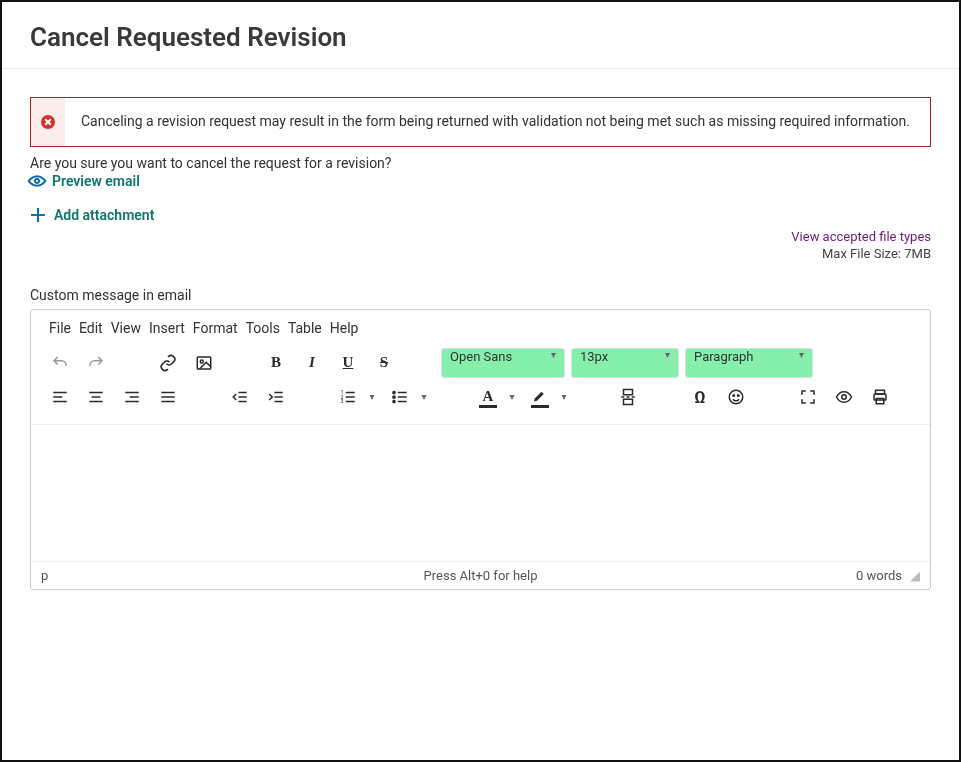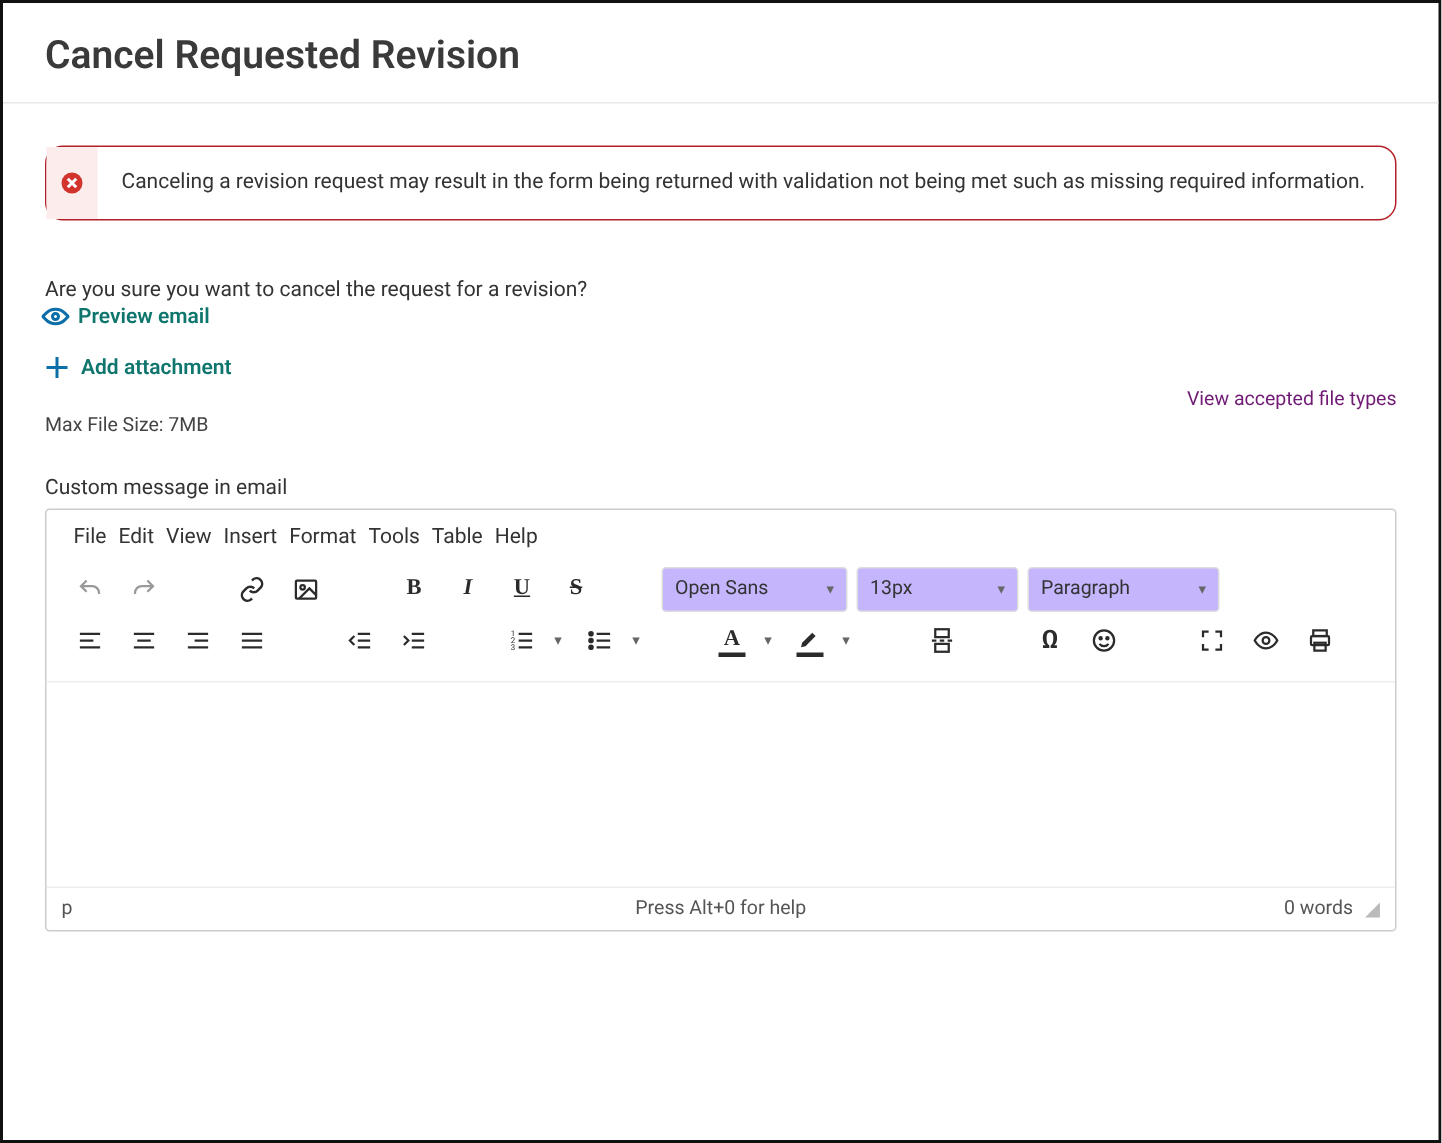--- a/index.html
+++ b/index.html
@@ -30,22 +30,22 @@
   .body {
     flex: 1;
     padding: 28px 28px 10px;
     overflow: auto;
   }
   .alert {
     border: 1px solid #b22028;
     background: #fff;
     display: flex;
     align-items: stretch;
-    border-radius: 12px;
-    margin-bottom: 38px;
+    border-radius: 0;
+    margin-bottom: 8px;
   }
   .alert-icon-col {
     width: 34px;
     background: #fceceb;
     display: flex;
     align-items: center;
     justify-content: center;
     flex-shrink: 0;
   }
   .alert-icon {
@@ -86,21 +86,21 @@
   .icon-eye::after {
     content: ""; position: absolute; inset: 2px;
     border: 2px solid #0b6ea8; border-radius: 50%;
   }
   .icon-plus::before, .icon-plus::after {
     content: ""; position: absolute; background: #0b6ea8;
   }
   .icon-plus::before { left: 7px; top: 1px; width: 2px; height: 14px; }
   .icon-plus::after  { left: 1px; top: 7px; width: 14px; height: 2px; }
   .sublink { color: #701a75; font-size: 13px; cursor: pointer; margin-bottom: 2px; text-align: right; }
-  .subtext { color: #444; font-size: 13px; margin-bottom: 26px; }
+  .subtext { color: #444; font-size: 13px; margin-bottom: 26px; text-align: right; }
   .field-label { color: #333; margin-bottom: 6px; display: block; }
 
   .editor {
     border: 1px solid #ccc;
     border-radius: 3px;
     background: #fff;
   }
   .menubar {
     display: flex; gap: 8px;
     padding: 10px 18px;
@@ -119,21 +119,21 @@
   .tbtn {
     width: 30px; height: 30px;
     display: inline-flex; align-items: center; justify-content: center;
     cursor: pointer; border-radius: 3px;
     color: #2b2b2b;
     position: relative;
   }
   .gap-lg { width: 30px; flex-shrink: 0; }
   .tsel {
     height: 30px; border: 1px solid #ddd; border-radius: 3px;
-    background: #c4b5fd; display: inline-flex; align-items: center;
+    background: #86efac; display: inline-flex; align-items: flex-start;
     padding: 0 8px; gap: 8px; cursor: pointer;
     font-size: 13px; color: #333; position: relative;
   }
   .tsel .car { margin-left: auto; font-size: 10px; color: #666; }
   .split-caret {
     width: 14px; height: 30px; display: inline-flex;
     align-items: center; justify-content: center;
     cursor: pointer; font-size: 10px; color: #666;
     margin-left: -4px;
   }

